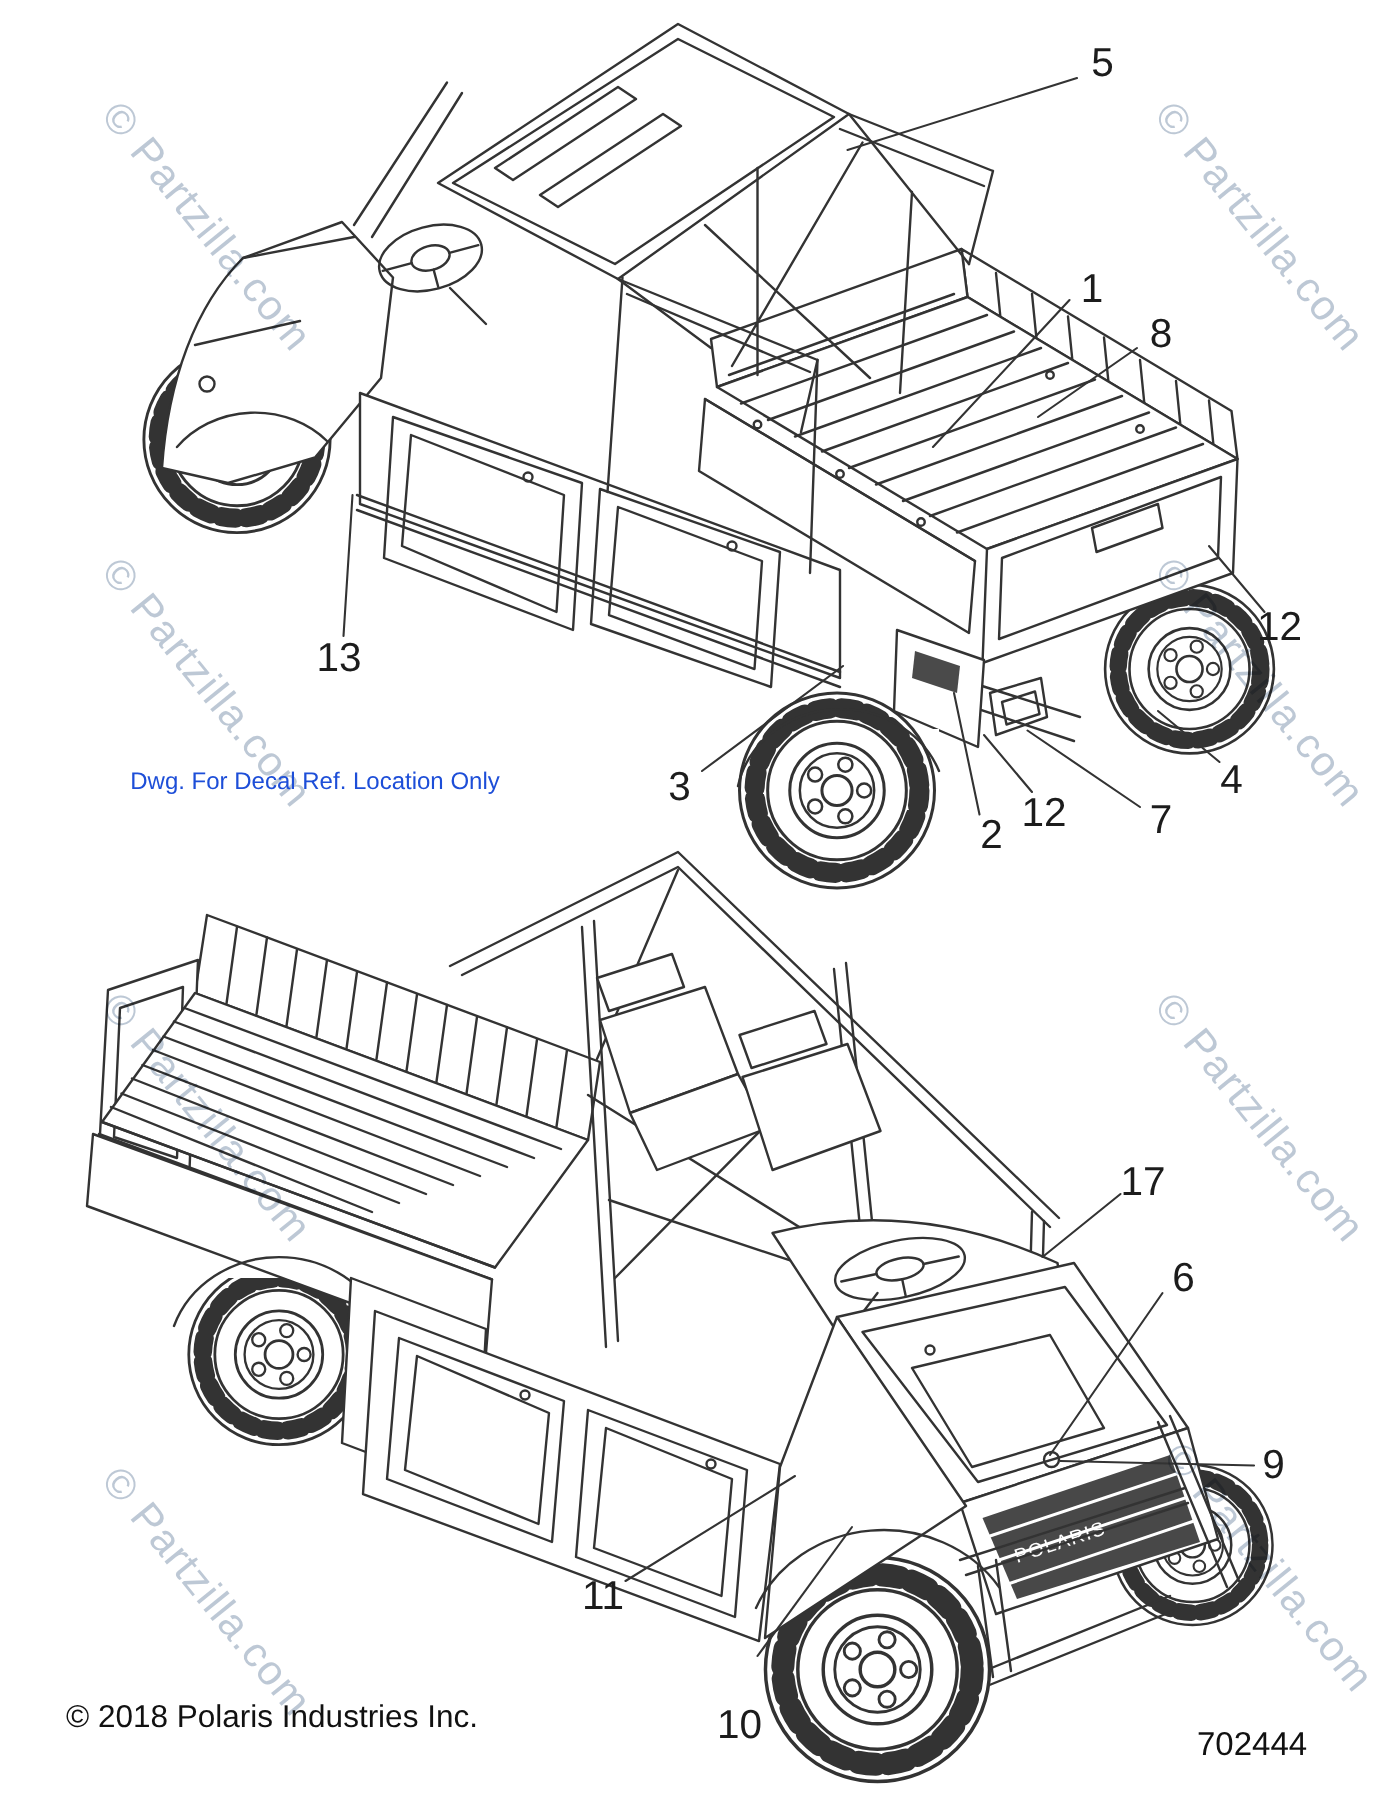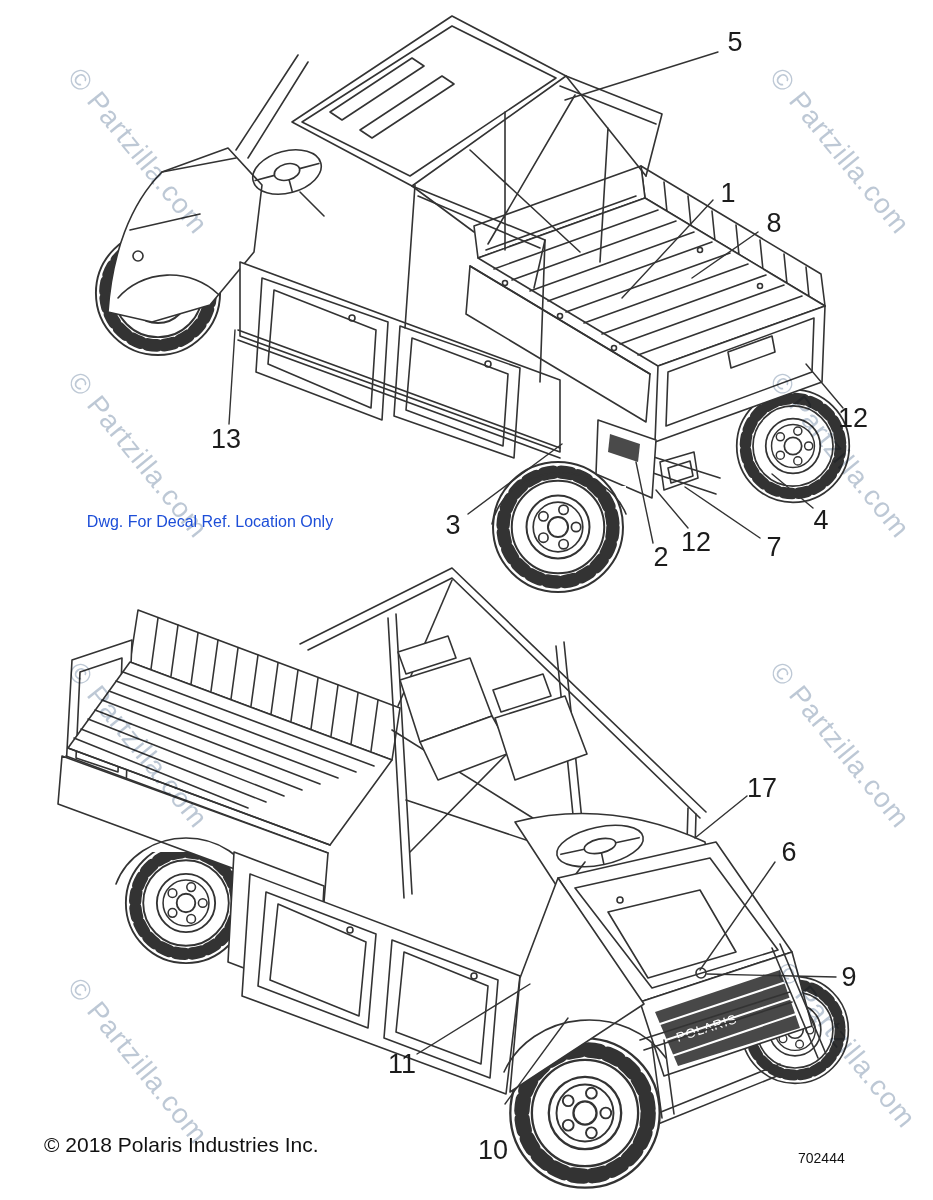--- a/index.html
+++ b/index.html
@@ -19,21 +19,21 @@
     color:#1c1c1c; z-index:4;
   }
   .notice {
     position:absolute; left:30px; top:508px; width:360px; text-align:center;
     font-size:16px; line-height:27px; color:#1d4ed8; z-index:4;
   }
   .copyright {
     position:absolute; left:44px; top:1133px; font-size:21px; color:#111; z-index:4;
   }
   .partnum {
-    position:absolute; left:798px; top:1150px; font-size:14px; color:#111; z-index:4;
+    position:absolute; left:798px; top:1150px; font-size:22px; color:#111; z-index:4;
   }
 </style>
 </head>
 <body>
 
 <div class="canvas">
 
 <svg class="art" width="933" height="1200" viewBox="0 0 933 1200" fill="none" stroke="#333" stroke-width="1.6" stroke-linecap="round" stroke-linejoin="round">
   <defs>
     <g id="wheel">

